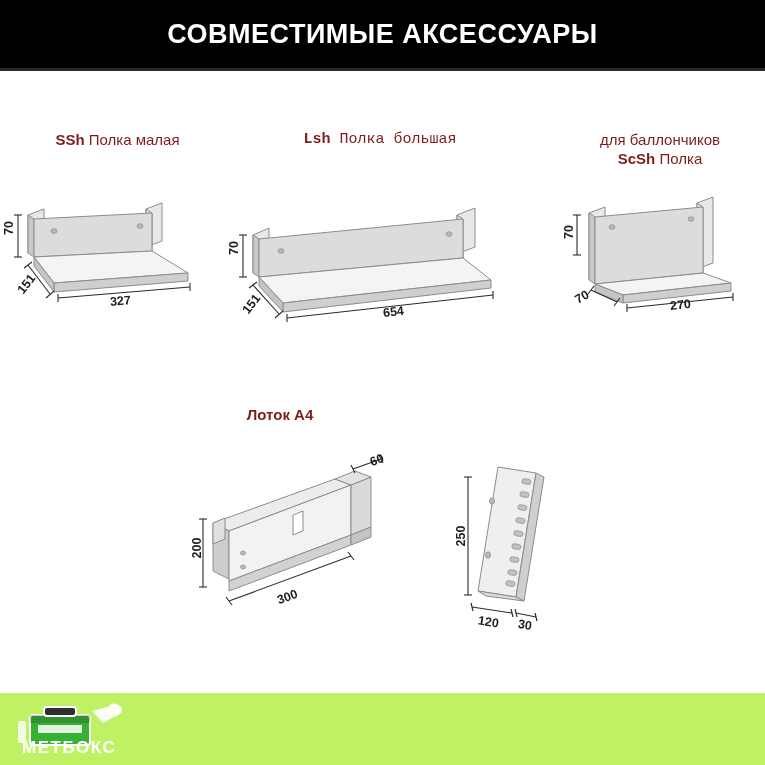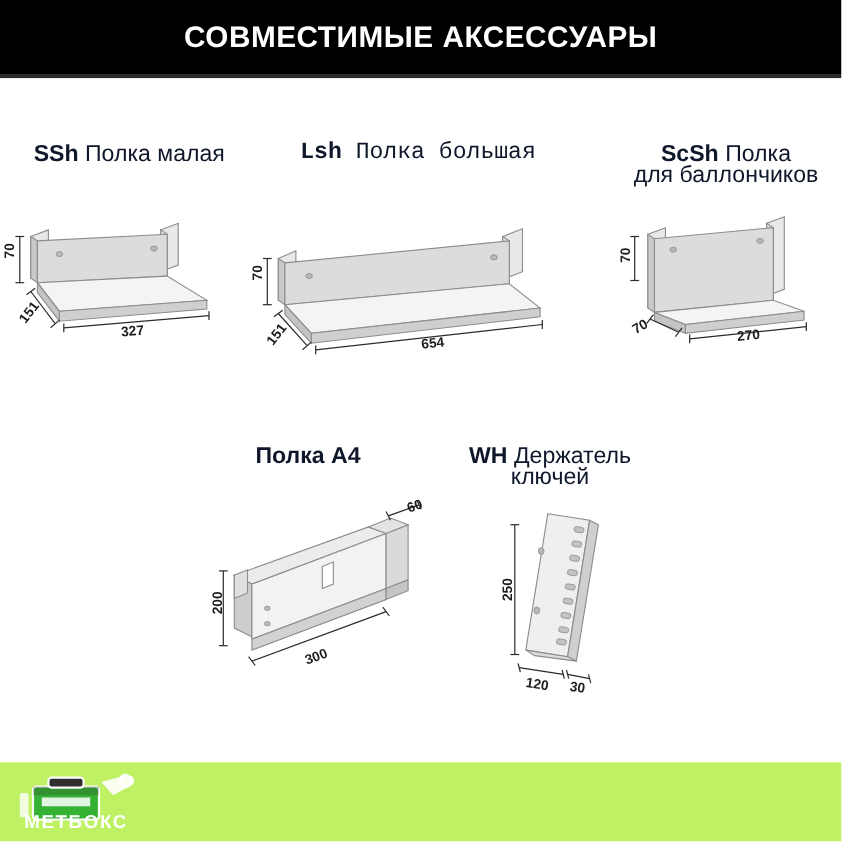--- a/index.html
+++ b/index.html
@@ -30,22 +30,22 @@
   
   .footer{
     position:absolute;left:0;bottom:0;width:765px;height:72px;background:#bef264;
   }
   .logo{
     position:absolute;left:8px;top:8px;width:170px;height:56px;
   }
   
   .caption{
     position:absolute;
-    font-size:21px;
-    color:#0f172a;
+    font-size:15px;
+    color:#7f1d1d;
     line-height:19px;
     text-align:center;
   }
   .caption b{font-weight:bold;}
   
   .item{position:absolute;}
   .dim{
     position:absolute;
     font-size:12.5px;
     font-weight:bold;
@@ -140,26 +140,26 @@
     <line x1="52" y1="123" x2="258" y2="100" stroke="#2b2b2b" stroke-width="1.1"></line>
     <line x1="52" y1="119" x2="52" y2="127" stroke="#2b2b2b" stroke-width="1.1"></line>
     <line x1="258" y1="96" x2="258" y2="104" stroke="#2b2b2b" stroke-width="1.1"></line>
   </svg>
   <span class="dim" style="left:-8px;top:46px;transform:rotate(-90deg);">70</span>
   <span class="dim" style="left:6px;top:102px;transform:rotate(-52deg);">151</span>
   <span class="dim" style="left:148px;top:110px;transform:rotate(-6deg);">654</span>
 </div>
 
 <div class="caption" style="left:560px;top:130px;width:200px;">
+  <div>для баллончиков</div>
   <div>
     <b>ScSh</b>
     
     <span>Полка</span>
   </div>
-  <div>для баллончиков</div>
 </div>
 
 <div class="item" style="left:565px;top:195px;width:195px;height:120px;">
   <svg width="195" height="120" viewBox="0 0 195 120">
 
     <polygon points="24,18 40,12 40,78 24,85" fill="#e8e8e8" stroke="#8c8c8c" stroke-width="1"></polygon>
     <polygon points="24,18 24,85 30,89 30,22" fill="#c9c9c9" stroke="#8c8c8c" stroke-width="1"></polygon>
 
     <polygon points="132,8 148,2 148,68 132,74" fill="#e8e8e8" stroke="#8c8c8c" stroke-width="1"></polygon>
     <polygon points="132,8 132,74 138,78 138,12" fill="#dcdcdc" stroke="#8c8c8c" stroke-width="1"></polygon>
@@ -186,21 +186,21 @@
     <line x1="62" y1="113" x2="168" y2="102" stroke="#2b2b2b" stroke-width="1.1"></line>
     <line x1="62" y1="109" x2="62" y2="117" stroke="#2b2b2b" stroke-width="1.1"></line>
     <line x1="168" y1="98" x2="168" y2="106" stroke="#2b2b2b" stroke-width="1.1"></line>
   </svg>
   <span class="dim" style="left:-3px;top:30px;transform:rotate(-90deg);">70</span>
   <span class="dim" style="left:10px;top:95px;transform:rotate(-30deg);">70</span>
   <span class="dim" style="left:105px;top:103px;transform:rotate(-6deg);">270</span>
 </div>
 
 <div class="caption" style="left:180px;top:405px;width:200px;">
-  <b>Полка A4</b>
+  <b>Лоток A4</b>
 </div>
 
 <div class="item" style="left:185px;top:455px;width:220px;height:165px;">
   <svg width="220" height="165" viewBox="0 0 220 165">
 
     <polygon points="28,68 150,24 166,30 44,76" fill="#ececec" stroke="#8c8c8c" stroke-width="1"></polygon>
     <polygon points="28,68 44,76 44,124 28,116" fill="#cdcdcd" stroke="#8c8c8c" stroke-width="1"></polygon>
 
     <polygon points="44,76 166,30 166,80 44,126" fill="#f2f2f2" stroke="#8c8c8c" stroke-width="1"></polygon>
 
@@ -229,25 +229,20 @@
     <line x1="44" y1="146" x2="166" y2="101" stroke="#2b2b2b" stroke-width="1.1"></line>
     <line x1="41" y1="142" x2="47" y2="150" stroke="#2b2b2b" stroke-width="1.1"></line>
     <line x1="163" y1="97" x2="169" y2="105" stroke="#2b2b2b" stroke-width="1.1"></line>
   </svg>
   <span class="dim" style="left:185px;top:-2px;transform:rotate(-20deg);">60</span>
   <span class="dim" style="left:2px;top:86px;transform:rotate(-90deg);">200</span>
   <span class="dim" style="left:92px;top:135px;transform:rotate(-20deg);">300</span>
 </div>
 
 <div class="caption" style="left:400px;top:405px;width:200px;">
-  <div>
-    <b>WH</b>
-    <span>Держатель</span>
-  </div>
-  <div>ключей</div>
 </div>
 
 <div class="item" style="left:440px;top:455px;width:150px;height:175px;">
   <svg width="150" height="175" viewBox="0 0 150 175">
 
     <polygon points="58,12 96,18 76,142 38,136" fill="#efefef" stroke="#8c8c8c" stroke-width="1"></polygon>
 
     <polygon points="96,18 104,22 84,146 76,142" fill="#cfcfcf" stroke="#8c8c8c" stroke-width="1"></polygon>
 
     <polygon points="38,136 76,142 84,146 46,141" fill="#dcdcdc" stroke="#8c8c8c" stroke-width="1"></polygon>

